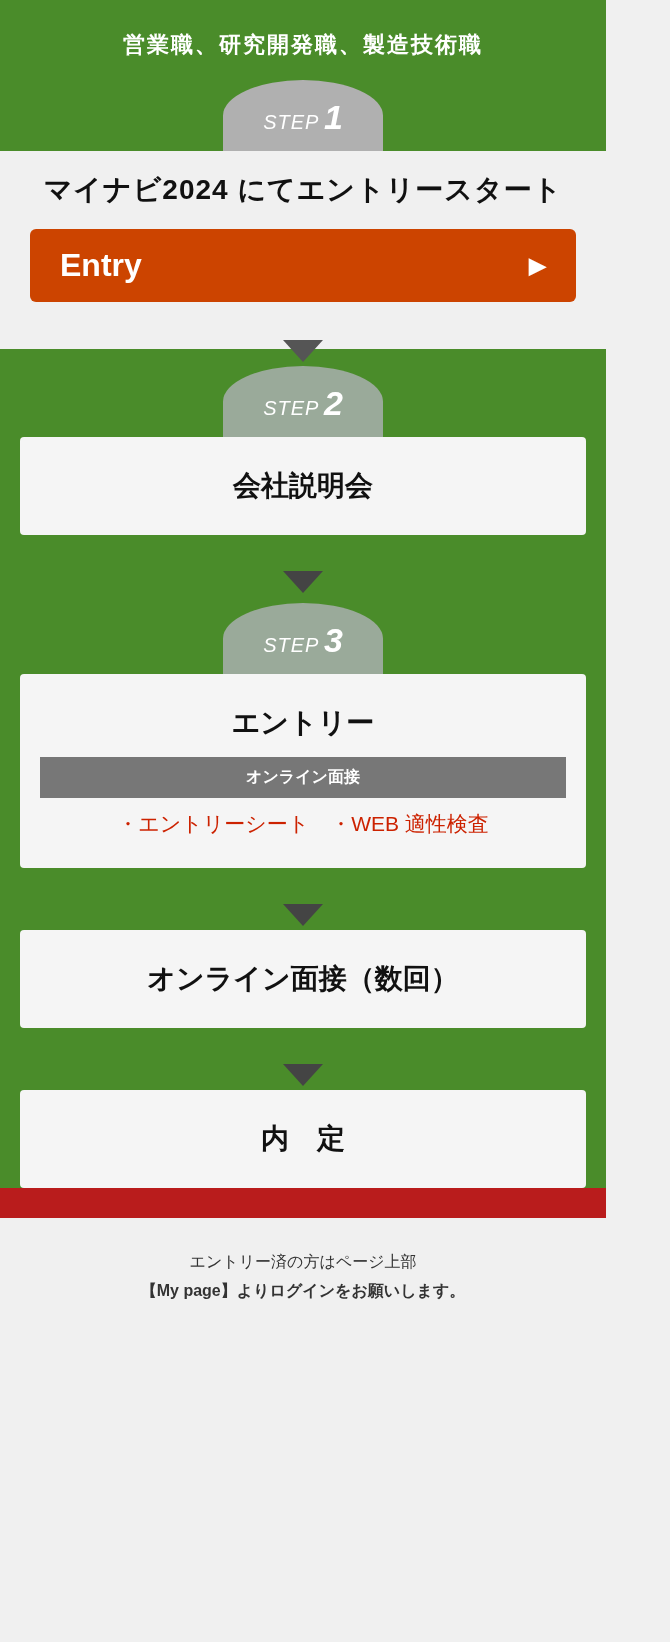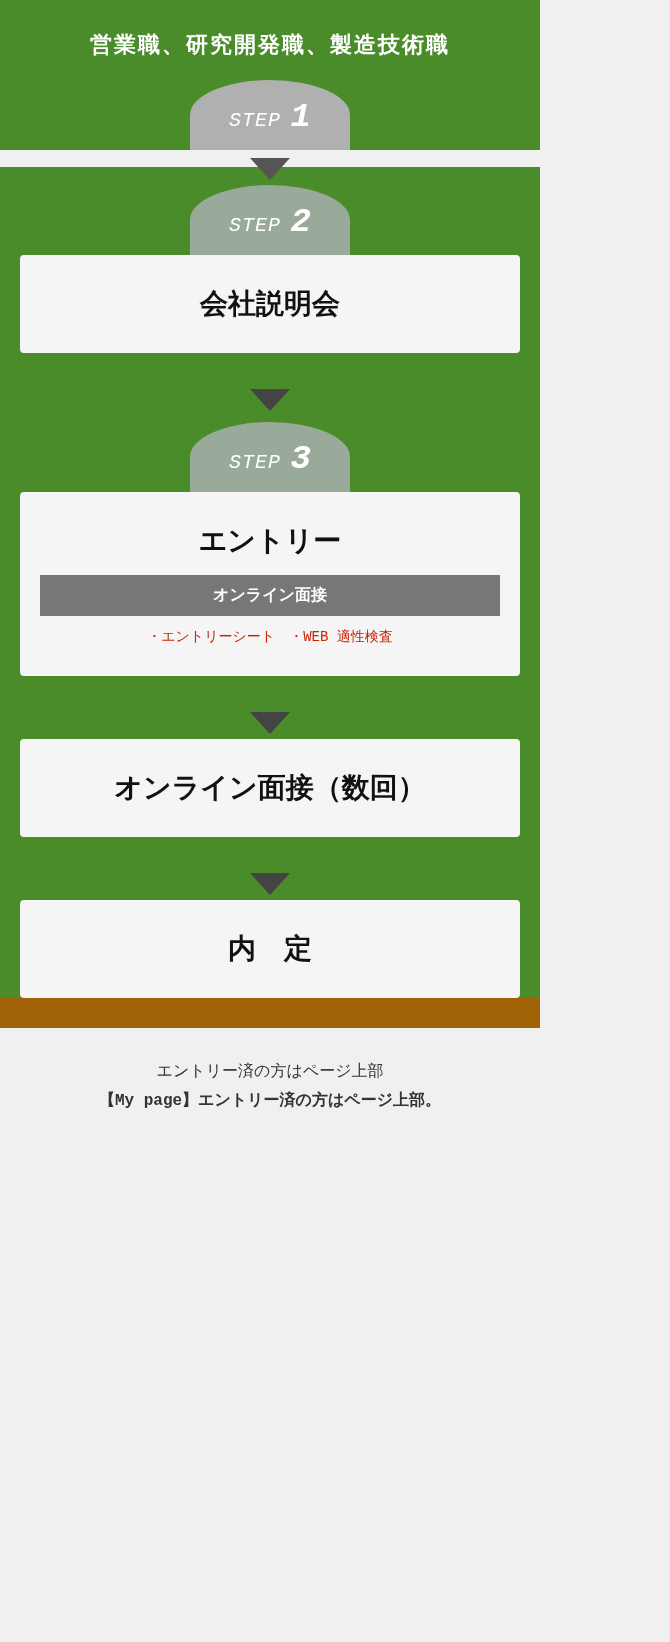--- a/index.html
+++ b/index.html
@@ -8,23 +8,22 @@
       padding: 0;
     }
 
     body {
       width: 670px;
       font-family: "Hiragino Kaku Gothic ProN", "Meiryo", sans-serif;
       background: #f0f0f0;
     }
 
     .page-wrapper {
-      width: 540px;
-      background: #a16207;
-      font-family: Liberation Mono, monospace;
+      width: 606px;
+      background: #b91c1c;
     }
 
     
     .step1-section {
       background: #4a8c2a;
       padding: 20px 20px 0 20px;
       position: relative;
       text-align: center;
     }
 
@@ -146,21 +145,21 @@
       color: white;
       font-size: 16px;
       font-weight: bold;
       padding: 10px 20px;
       text-align: center;
       margin: 15px 0 12px 0;
     }
 
     .entry-requirements {
       color: #cc2200;
-      font-size: 14px;
+      font-size: 21px;
       text-align: center;
       margin-top: 8px;
     }
 
     
     .green-arrow-connector {
       text-align: center;
       padding: 6px 0 0 0;
     }
 
@@ -215,20 +214,27 @@
 <div class="page-wrapper">
 
   <div class="step1-section">
     <div class="job-types-text">営業職、研究開発職、製造技術職</div>
     <div class="step-badge">
       <span class="step-label">STEP</span>
       <span class="step-number">1</span>
     </div>
   </div>
 
+  <div class="step1-content">
+    <div class="step1-title">マイナビ2024 にてエントリースタート</div>
+    <a class="entry-button" href="#">
+      <span>Entry</span>
+      <span class="arrow">▶</span>
+    </a>
+  </div>
 
   <div class="transition-gray-to-green">
     <span class="down-arrow-mid"></span>
   </div>
 
   <div class="green-section">
     <div class="step-badge-full">
       <span class="step-label">STEP</span>
       <span class="step-number">2</span>
     </div>
@@ -263,17 +269,17 @@
 
     
     <div class="step-content-box">
       <div class="step-main-title">内　定</div>
     </div>
   </div>
 
   <div class="footer-section">
     <div class="footer-text">
       <div>エントリー済の方はページ上部</div>
-      <div class="bold-text">【My page】エントリー済の方はページ上部。</div>
+      <div class="bold-text">【My page】よりログインをお願いします。</div>
     </div>
   </div>
 
 </div>
 
 </body></html>

